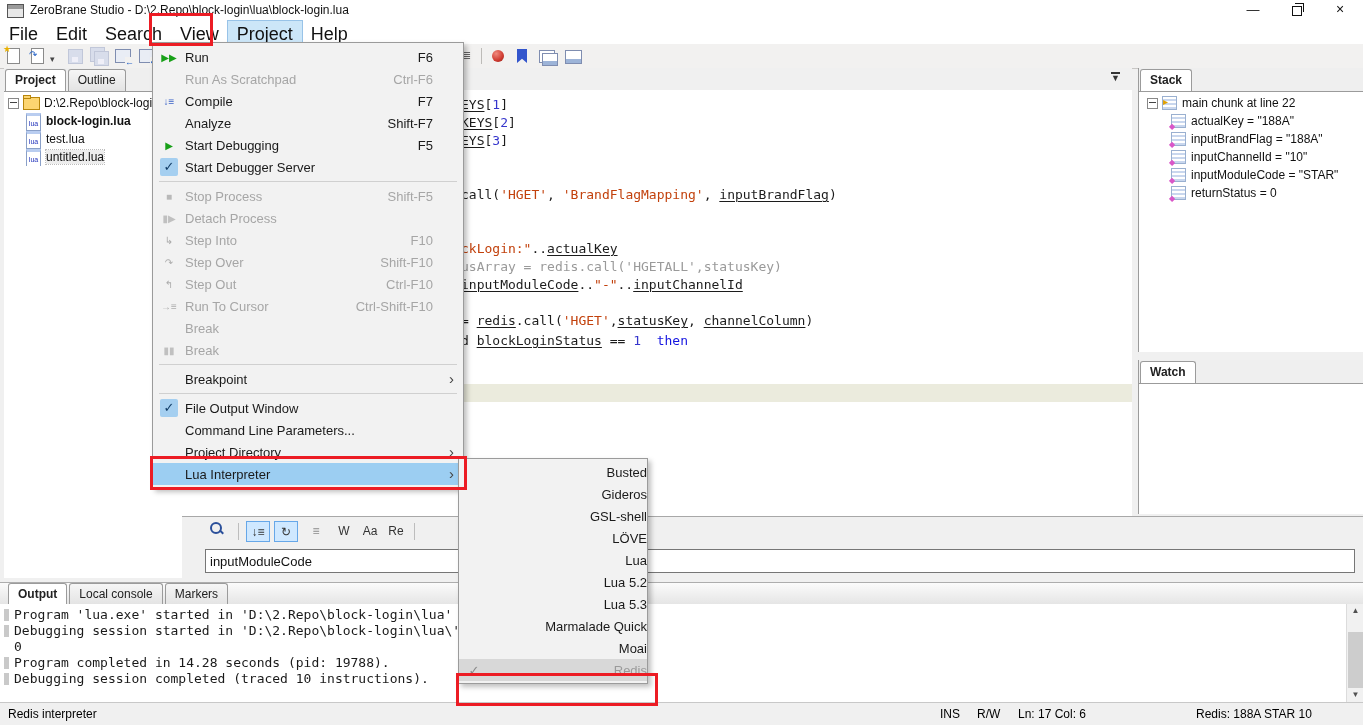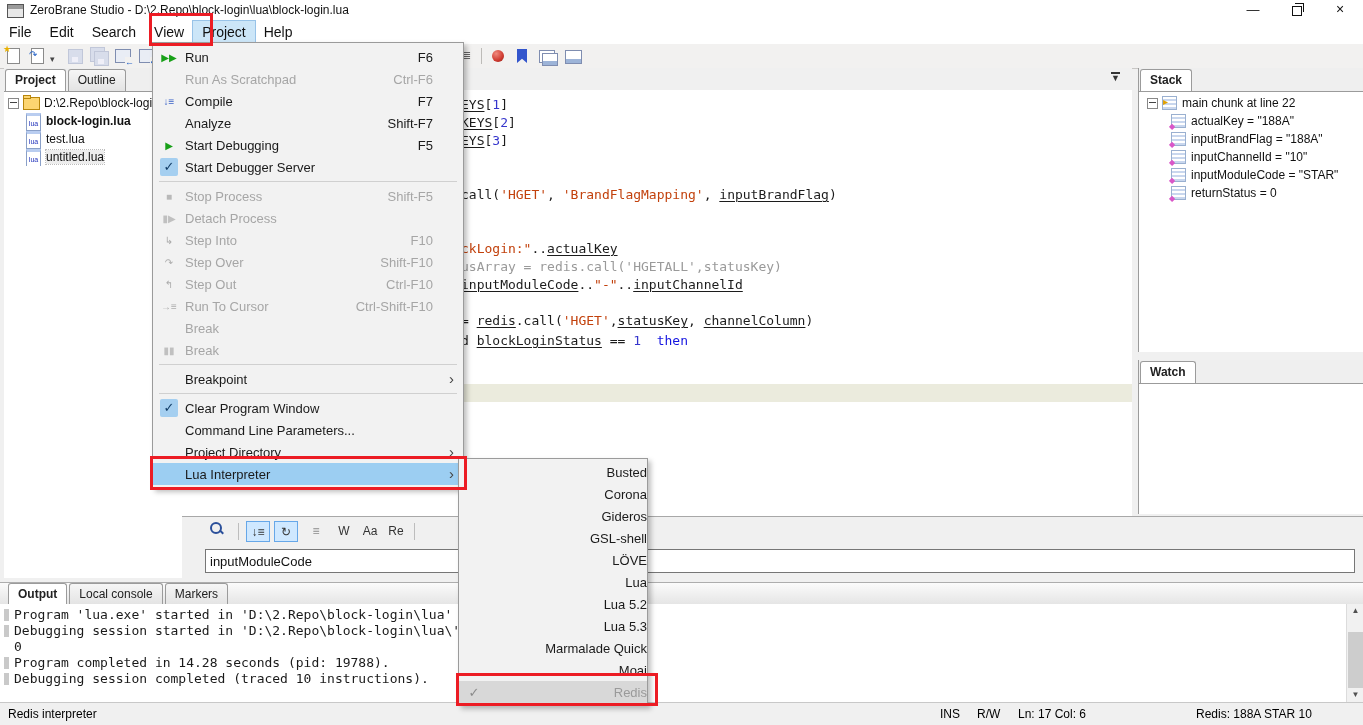--- a/index.html
+++ b/index.html
@@ -10,21 +10,21 @@
   #titlebar{position:absolute;left:0;top:0;width:1363px;height:20px;background:#ffffff;}
   #app-icon{position:absolute;left:7px;top:4px;width:15px;height:12px;border:1px solid #555;
             background:linear-gradient(#9a9a9a 0 4px,#e8e8e8 4px);}
   #window-title{position:absolute;left:30px;top:3px;font-size:12px;color:#111;white-space:nowrap;}
   .wbtn{position:absolute;top:0;width:46px;height:20px;text-align:center;font-size:13px;color:#111;line-height:19px;}
   #btn-min{left:1230px;} #btn-close{left:1317px;font-size:14px;}
   #btn-restore{left:1273px;}
   #btn-restore .rsq{position:absolute;left:19px;top:6px;width:8px;height:8px;border:1px solid #111;background:#fff;}
   #btn-restore .rsq2{left:22px;top:3px;background:transparent;border-bottom:none;border-left:none;}
   
-  #menubar{position:absolute;left:0;top:20px;width:1363px;height:24px;background:#ffffff;font-size:14px;}
+  #menubar{position:absolute;left:0;top:20px;width:1363px;height:24px;background:#ffffff;font-size:18px;}
   .mbi{display:inline-block;padding:3px 9px 4px 9px;margin-top:1px;color:#111;}
   .mbi.active{background:#cce6f8;outline:1px solid #98c3e8;}
   
   #toolbar{position:absolute;left:0;top:44px;width:1363px;height:24px;background:#f2f1f0;border-bottom:1px solid #c8c6c4;}
   .tbi{position:absolute;top:3px;width:18px;height:18px;}
   .pg{position:absolute;left:3px;top:1px;width:11px;height:14px;background:#fff;border:1px solid #8a8a8a;}
   .pg-star{position:absolute;left:-1px;top:-3px;font-size:9px;color:#e8b000;}
   .pg-arrow{position:absolute;left:1px;top:2px;font-size:10px;color:#2a66c8;}
   .caret{position:absolute;top:6px;font-size:9px;color:#444;}
   .floppy{position:absolute;left:2px;top:2px;width:13px;height:13px;background:#c3cde8;border:1px solid #9aa6c8;}
@@ -386,21 +386,21 @@
       <div class="msep"></div>
       <div class="mi">
         <span class="mi-icon"></span>
         <span class="mi-label">Breakpoint</span>
         <span class="mi-short"></span>
         <span class="mi-arrow">›</span>
       </div>
       <div class="msep"></div>
       <div class="mi">
         <span class="mi-icon checked">✓</span>
-        <span class="mi-label">Clear Program Window</span>
+        <span class="mi-label">File Output Window</span>
         <span class="mi-short"></span>
         <span class="mi-arrow"></span>
       </div>
       <div class="mi">
         <span class="mi-icon"></span>
         <span class="mi-label">Command Line Parameters...</span>
         <span class="mi-short"></span>
         <span class="mi-arrow"></span>
       </div>
       <div class="mi">
@@ -414,24 +414,20 @@
         <span class="mi-label">Lua Interpreter</span>
         <span class="mi-short"></span>
         <span class="mi-arrow">›</span>
       </div>
     </div>
 
   <div id="interpreter-submenu">
       <div class="smi">
         <span class="smi-check"></span>
         <span class="smi-label">Busted</span>
-      </div>
-      <div class="smi">
-        <span class="smi-check"></span>
-        <span class="smi-label">Corona</span>
       </div>
       <div class="smi">
         <span class="smi-check"></span>
         <span class="smi-label">Gideros</span>
       </div>
       <div class="smi">
         <span class="smi-check"></span>
         <span class="smi-label">GSL-shell</span>
       </div>
       <div class="smi">

